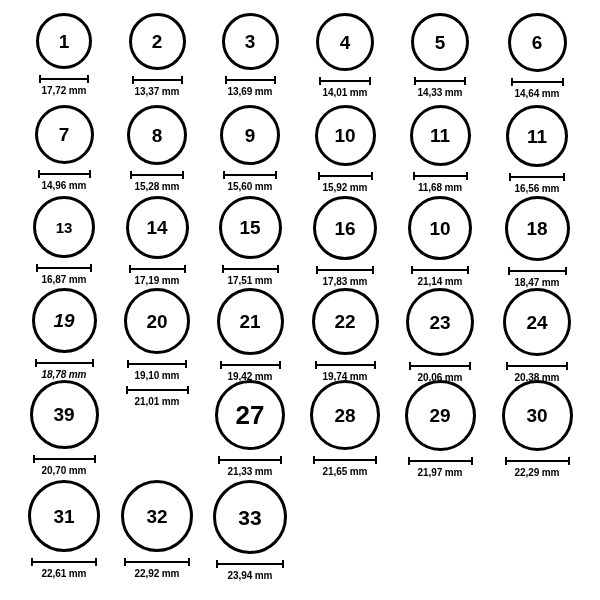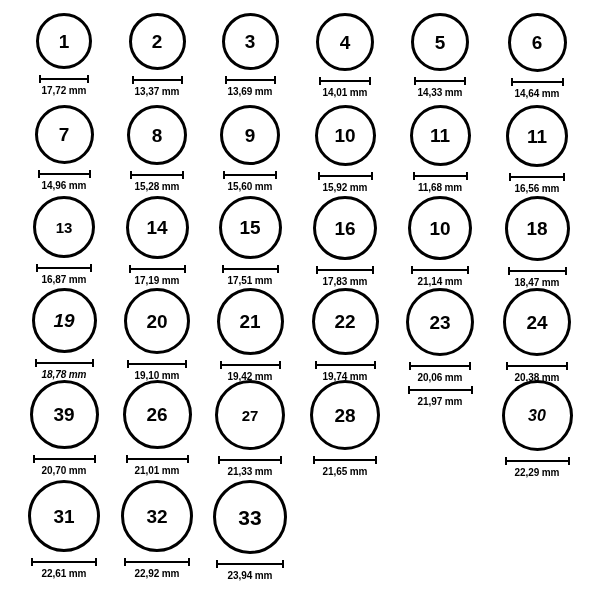--- a/index.html
+++ b/index.html
@@ -344,63 +344,63 @@
         <span class="ring-label" style="font-size: 19px;">39</span>
       </div>
       <div class="measure" style="width: 63px;">
         <span class="bar"></span>
         <span class="cap left"></span>
         <span class="cap right"></span>
       </div>
       <div class="mm-text">20,70 mm</div>
     </div>
     <div class="ring-cell" style="width: 90px; left: 112px; top: 380px;">
-      <div class="ring-circle" style="width: 69px; height: 69px;">
-        <span class="ring-label" style="font-size: 19px;">26</span>
-      </div>
       <div class="measure" style="width: 63px;">
         <span class="bar"></span>
         <span class="cap left"></span>
         <span class="cap right"></span>
       </div>
       <div class="mm-text">21,01 mm</div>
     </div>
     <div class="ring-cell" style="width: 90px; left: 205px; top: 380px;">
       <div class="ring-circle" style="width: 70px; height: 70px;">
-        <span class="ring-label" style="font-size: 15px;">27</span>
+        <span class="ring-label" style="font-size: 26px;">27</span>
       </div>
       <div class="measure" style="width: 64px;">
         <span class="bar"></span>
         <span class="cap left"></span>
         <span class="cap right"></span>
       </div>
       <div class="mm-text">21,33 mm</div>
     </div>
     <div class="ring-cell" style="width: 90px; left: 300px; top: 380px;">
       <div class="ring-circle" style="width: 70px; height: 70px;">
         <span class="ring-label" style="font-size: 19px;">28</span>
       </div>
       <div class="measure" style="width: 64px;">
         <span class="bar"></span>
         <span class="cap left"></span>
         <span class="cap right"></span>
       </div>
       <div class="mm-text">21,65 mm</div>
     </div>
     <div class="ring-cell" style="width: 90px; left: 395px; top: 380px;">
+      <div class="ring-circle" style="width: 71px; height: 71px;">
+        <span class="ring-label" style="font-size: 19px;">29</span>
+      </div>
       <div class="measure" style="width: 65px;">
         <span class="bar"></span>
         <span class="cap left"></span>
         <span class="cap right"></span>
       </div>
       <div class="mm-text">21,97 mm</div>
     </div>
     <div class="ring-cell" style="width: 90px; left: 492px; top: 380px;">
       <div class="ring-circle" style="width: 71px; height: 71px;">
-        <span class="ring-label" style="font-size: 16px; font-style: italic;">30</span>
+        <span class="ring-label" style="font-size: 19px;">30</span>
       </div>
       <div class="measure" style="width: 65px;">
         <span class="bar"></span>
         <span class="cap left"></span>
         <span class="cap right"></span>
       </div>
       <div class="mm-text">22,29 mm</div>
     </div>
     <div class="ring-cell" style="width: 90px; left: 19px; top: 480px;">
       <div class="ring-circle" style="width: 72px; height: 72px;">

